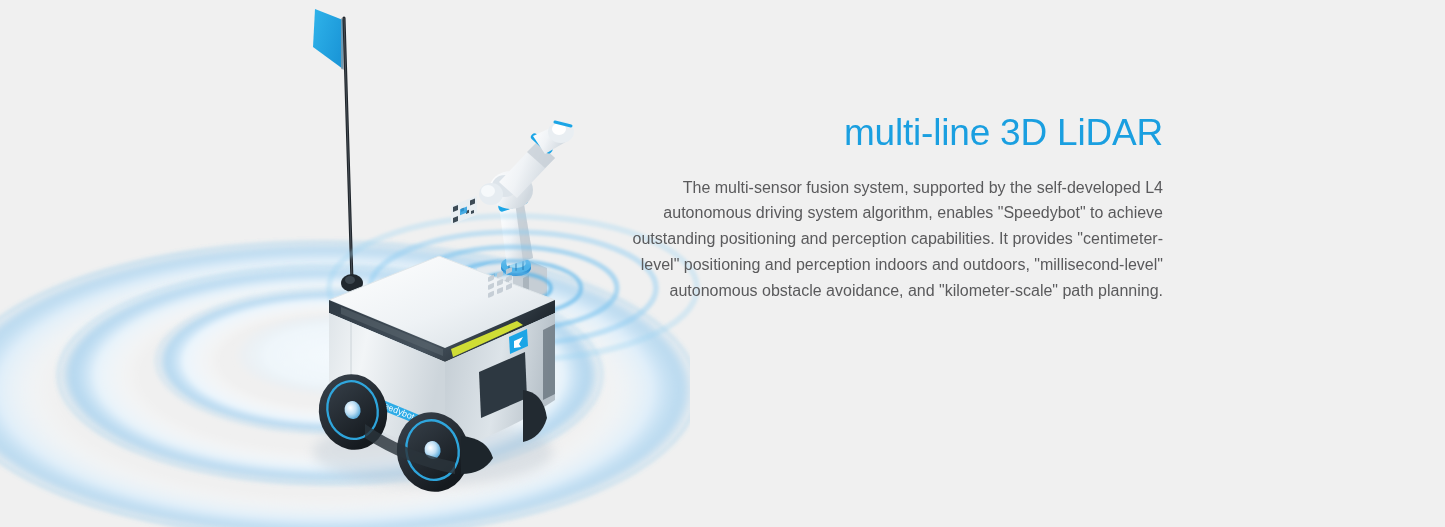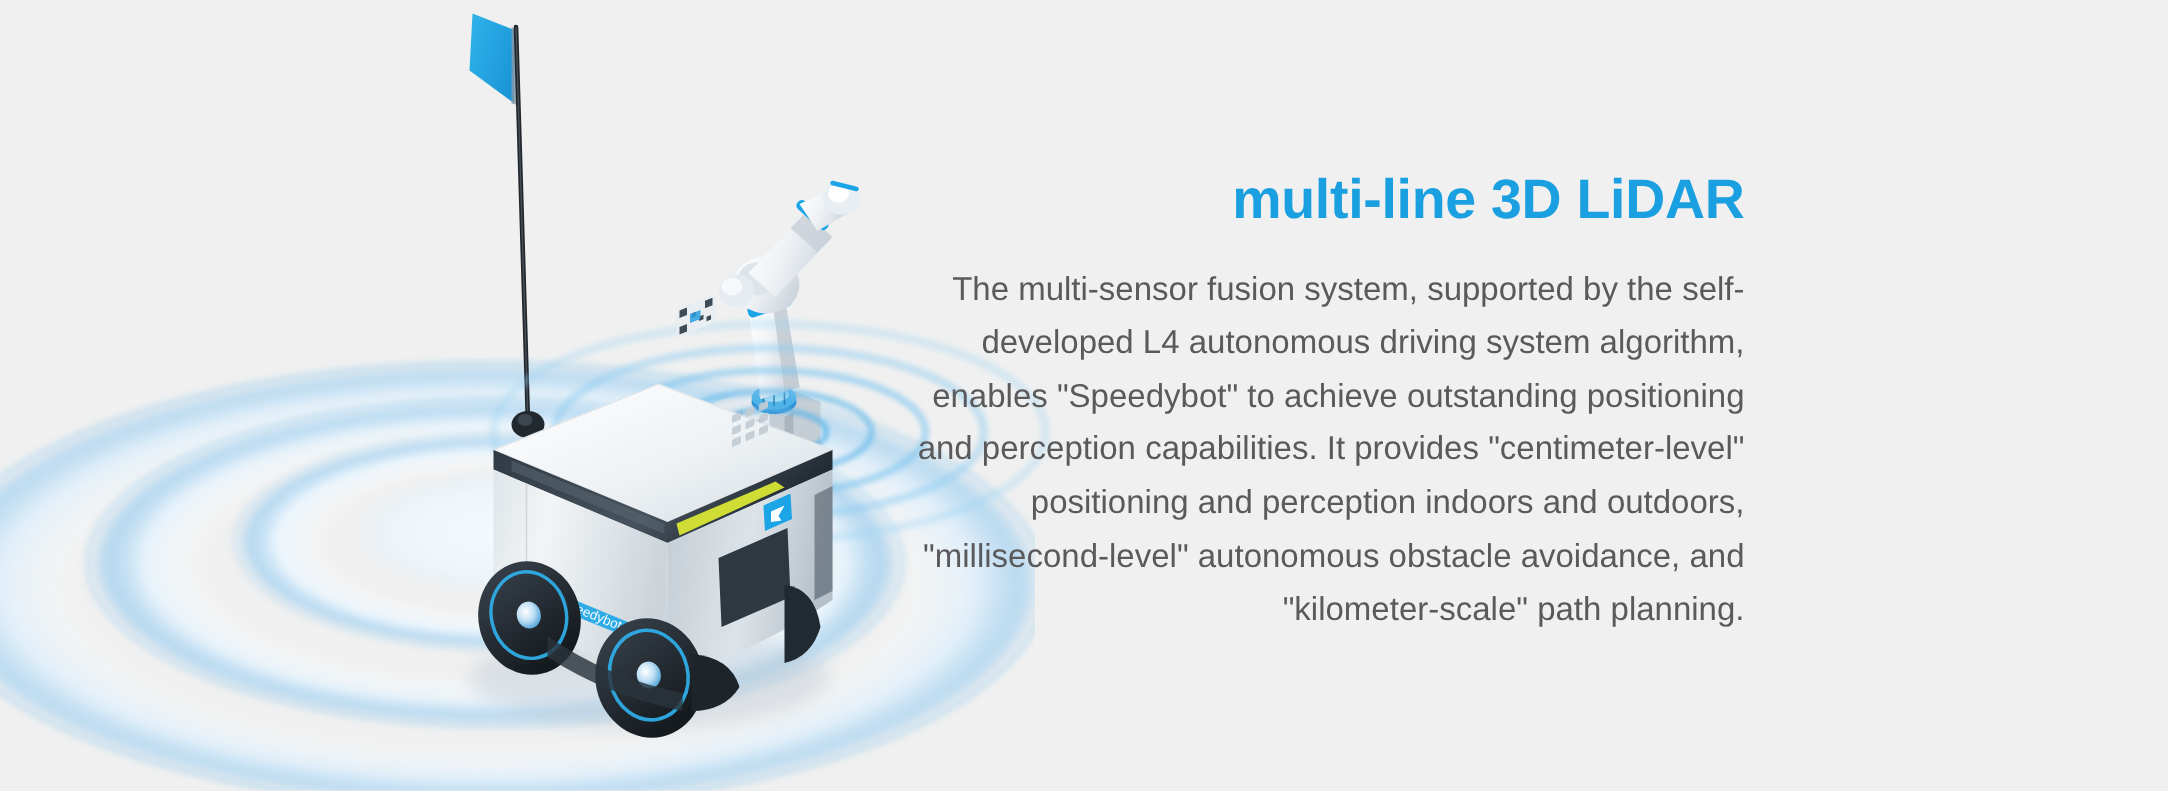--- a/index.html
+++ b/index.html
@@ -24,29 +24,29 @@
   
   .text-col {
     position:absolute;
     left:600px; top:112px;
     width:563px;
     text-align:right;
   }
   .headline {
     color:#1a9fe0;
     font-size:37px;
-    font-weight:700;
+    font-weight:400;
     letter-spacing:-0.2px;
     line-height:1.15;
     white-space:nowrap;
   }
   .body-copy {
     margin-top:20px;
     color:#5a5a5c;
-    font-size:22px;
+    font-size:16px;
     line-height:1.62;
     font-weight:400;
   }
   .body-copy p { margin:0; }
 </style>
 </head>
 <body>
 
 <div class="stage">
 

